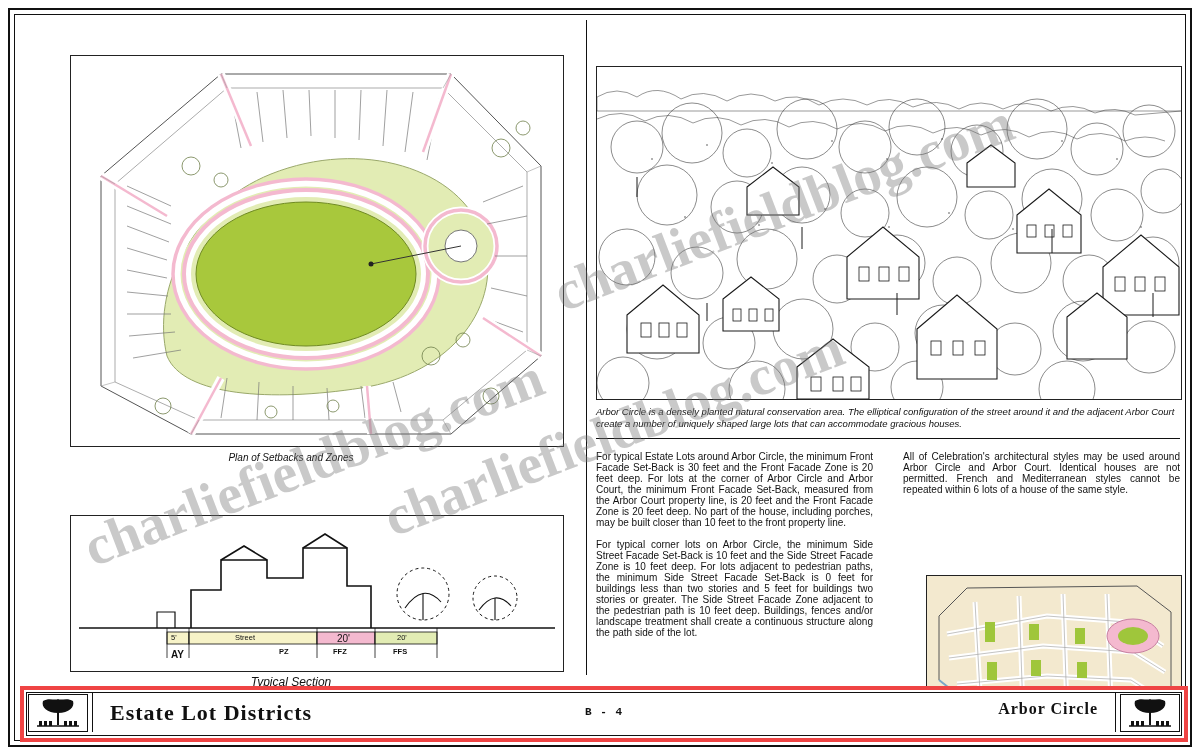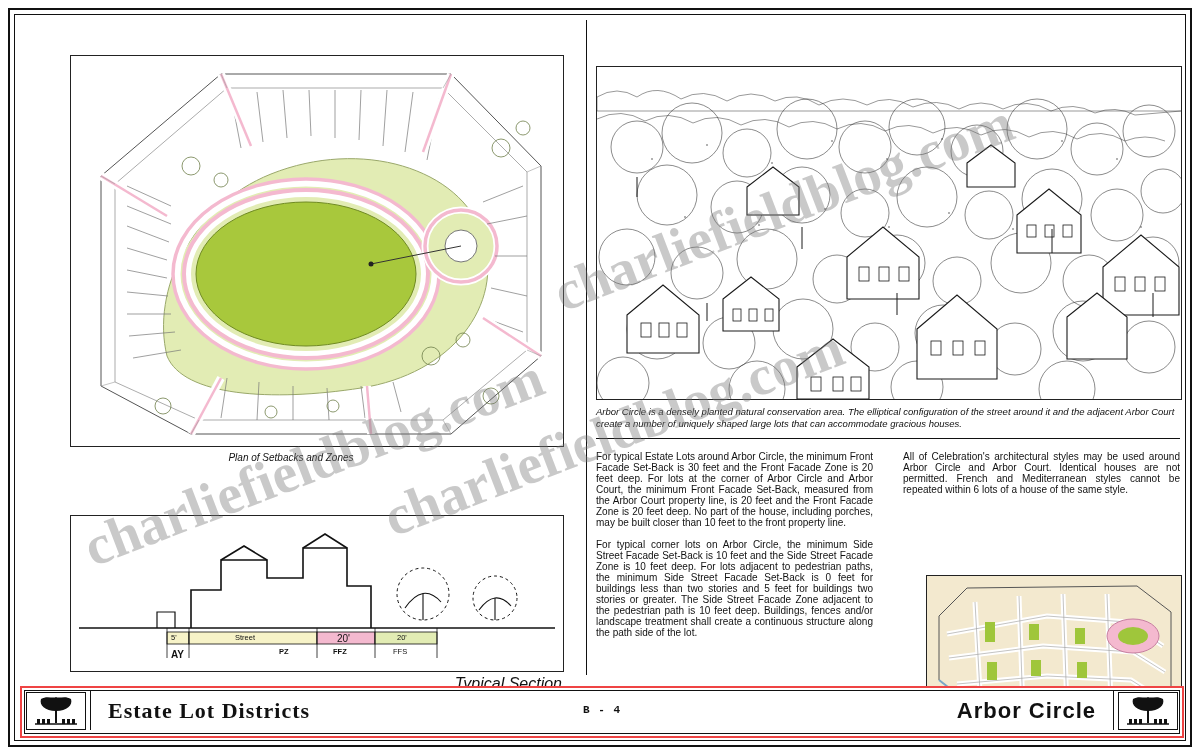--- a/index.html
+++ b/index.html
@@ -10,49 +10,49 @@
 
   
   .content{position:absolute;left:20px;top:20px;width:1160px;height:655px;}
 
   
   .left-col{position:absolute;left:0;top:0;width:556px;height:655px;}
   .plan-box{position:absolute;left:50px;top:35px;width:492px;height:390px;border:1px solid #222;background:#fff;overflow:hidden;}
   .plan-cap{position:absolute;left:0;top:432px;width:542px;text-align:center;font-style:italic;font-size:10px;color:#111;}
 
   .section-box{position:absolute;left:50px;top:495px;width:492px;height:155px;border:1px solid #222;background:#fff;overflow:hidden;}
-  .section-cap{position:absolute;left:0;top:655px;width:542px;text-align:right;font-style:italic;font-size:16px;color:#111;}
+  .section-cap{position:absolute;left:0;top:655px;width:542px;text-align:center;font-style:italic;font-size:12px;color:#111;}
 
   
   .vdiv{position:absolute;left:566px;top:0;width:1px;height:655px;background:#111;}
 
   
   .right-col{position:absolute;left:576px;top:0;width:584px;height:655px;margin-top:46px;}
   .persp-box{position:absolute;left:0;top:0;width:584px;height:332px;border:1px solid #222;background:#fff;overflow:hidden;}
   .persp-cap{position:absolute;left:0;top:340px;width:584px;font-style:italic;font-size:9.5px;line-height:12px;color:#111;}
 
   .hr1{position:absolute;left:0;top:372px;width:584px;height:1px;background:#111;}
 
   .textcols{position:absolute;left:0;top:385px;width:584px;height:270px;}
   .tcol{position:absolute;top:0;width:277px;font-size:10px;line-height:11px;text-align:justify;}
   .tcol.a{left:0;}
   .tcol.b{left:307px;}
   .tcol p{margin:0 0 11px 0;}
 
   .keymap-box{position:absolute;left:330px;top:124px;width:254px;height:146px;border:1px solid #222;background:#f3e9cf;overflow:hidden;}
 
   
-  .footer{position:absolute;left:20px;top:686px;width:1160px;height:48px;border:2px solid #ef4444;background:#fff;}
+  .footer{position:absolute;left:20px;top:686px;width:1160px;height:48px;border:4px solid #ef4444;background:#fff;}
   .footer-inner{position:absolute;left:2px;top:2px;right:2px;bottom:2px;border:1px solid #111;}
   .logo-l{position:absolute;left:4px;top:4px;width:58px;height:36px;border:1px solid #111;overflow:hidden;background:#fff;}
   .logo-r{position:absolute;right:4px;top:4px;width:58px;height:36px;border:1px solid #111;overflow:hidden;background:#fff;}
   .vline-l{position:absolute;left:68px;top:2px;width:1px;height:40px;background:#111;}
   .vline-r{position:absolute;right:68px;top:2px;width:1px;height:40px;background:#111;}
   .foot-left{position:absolute;left:86px;top:10px;font-family:"Liberation Serif",serif;font-size:22px;letter-spacing:1px;font-weight:700;}
-  .foot-right{position:absolute;right:86px;top:10px;font-family:Liberation Sans, sans-serif;font-size:22px;letter-spacing:1px;font-weight:700;text-align:right;}
+  .foot-right{position:absolute;right:86px;top:10px;font-family:Liberation Serif, serif;font-size:16px;letter-spacing:1px;font-weight:700;text-align:right;}
   .foot-center{position:absolute;left:50%;transform:translateX(-50%);top:16px;font-family:Liberation Mono, monospace;font-size:11px;font-weight:700;letter-spacing:1px;}
 
   
   .wm{position:absolute;left:0;top:0;width:1200px;height:755px;pointer-events:none;}
   .wm span{position:absolute;font-family:"Liberation Serif",serif;font-size:56px;color:rgba(120,120,120,0.40);transform:rotate(-21deg);white-space:nowrap;font-weight:600;}
   .wm .w1{left:70px;top:430px;}
   .wm .w2{left:370px;top:400px;}
   .wm .w3{left:540px;top:175px;}
 
   
@@ -202,21 +202,21 @@
         </svg>
         <div style="position:absolute;left:0;top:0;width:492px;height:155px;">
           <div style="position:absolute;left:100px;top:117px;font-size:7.5px;">5'</div>
           <div style="position:absolute;left:164px;top:117px;font-size:7.5px;">Street</div>
           <div style="position:absolute;left:266px;top:117px;font-size:10px;">20'</div>
           <div style="position:absolute;left:326px;top:117px;font-size:7.5px;">20'</div>
 
           <div style="position:absolute;left:100px;top:133px;font-size:10px;font-weight:700;">AY</div>
           <div style="position:absolute;left:174px;top:131px;font-size:7.5px;font-weight:700;margin-left:34px;">PZ</div>
           <div style="position:absolute;left:262px;top:131px;font-size:7.5px;font-weight:700;">FFZ</div>
-          <div style="position:absolute;left:322px;top:131px;font-size:7.5px;font-weight:400;">FFS</div>
+          <div style="position:absolute;left:322px;top:131px;font-size:7.5px;font-weight:700;">FFS</div>
         </div>
       </div>
       <div class="section-cap">Typical Section</div>
     </div>
 
     <div class="vdiv"></div>
 
     <div class="right-col">
 
       <div class="persp-box">

